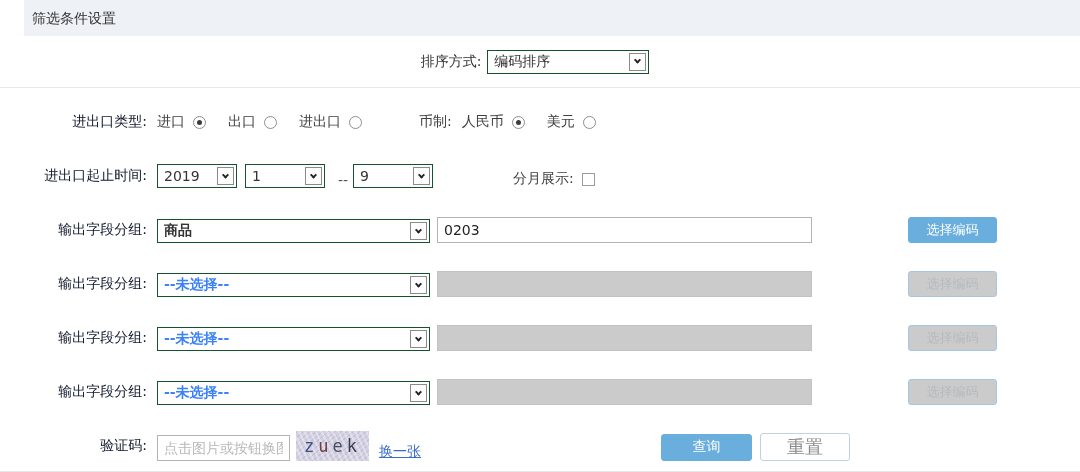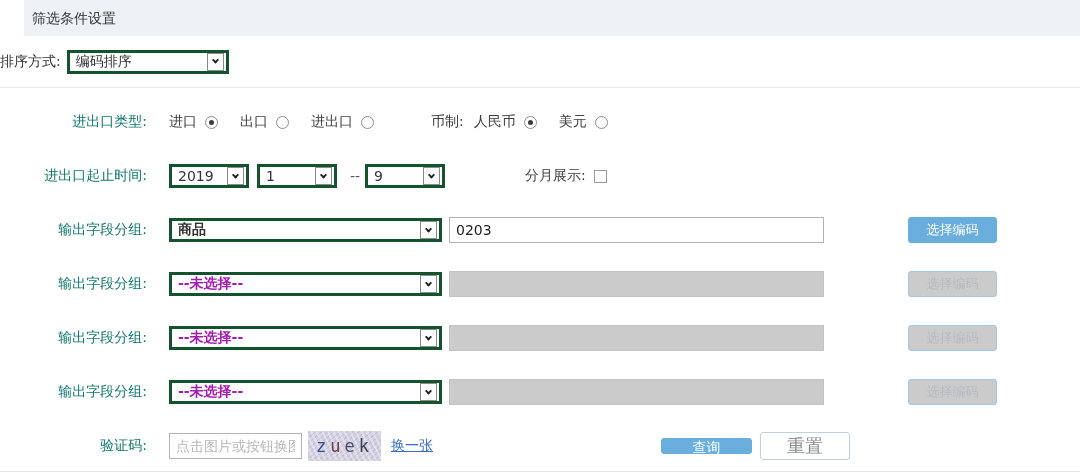--- a/index.html
+++ b/index.html
@@ -4,38 +4,38 @@
 <style>
   * { box-sizing: border-box; margin: 0; padding: 0; }
   html,body { background:#fff; }
   body { font-family:"DejaVu Sans","Liberation Sans",sans-serif; font-size:14px; color:#404040; }
   .page { position:relative; width:1080px; height:472px; background:#fff; overflow:hidden;
           border-bottom:1px solid #e7e7e7; }
 
   .header { height:36px; background:var(--header_bg,#eef2f7); line-height:36px; padding-left:8px;
             color:#333;margin-left:24px; }
 
-  .sort-row { height:52px; display:flex; align-items:center; justify-content:flex-start;
+  .sort-row { height:52px; display:flex; align-items:center; justify-content:center;
               padding-right:10px; border-bottom:1px solid #e5e8ec; background:#fff; }
   .sort-row .lbl { margin-right:6px; color:#333; }
 
   
   .select { display:flex; align-items:center; height:24px; background:#fff;
-            border:3px solid #14532d; flex:none; }
+            border:1px solid #14532d; flex:none; }
   .sel-text { flex:1; padding:0 6px; white-space:nowrap; overflow:hidden; color:#333; }
-  .sel-text.muted { color:#a21caf; }
+  .sel-text.muted { color:#3b82f6; }
   .sel-arrow { width:17px; height:18px; margin-right:2px; border:1px solid #8a8a8a;
                background:#fdfdfd; display:flex; align-items:center; justify-content:center; flex:none; }
   .sel-arrow i { display:block; width:5px; height:5px; border:solid #222;
                  border-width:0 2px 2px 0; transform:rotate(45deg) translate(-1px,-1px); }
 
   .form { padding-top:7px; }
   .row { display:flex; align-items:center; height:54px; }
-  .row-label { width:147px; flex:none; text-align:right; color:#0f766e; }
-  .row-content { display:flex; align-items:center; margin-left:22px; flex:1; }
+  .row-label { width:147px; flex:none; text-align:right; color:#0f172a; }
+  .row-content { display:flex; align-items:flex-end; margin-left:10px; flex:1; }
 
   
   .opt { display:flex; align-items:center; margin-right:22px; cursor:default; }
   .opt-label { margin-right:8px; color:#404040; }
   .radio { position:relative; width:13px; height:13px; border:1px solid #8e8e8e;
            border-radius:50%; background:#fff; flex:none; }
   .radio.checked::after { content:""; position:absolute; left:3px; top:3px; right:3px; bottom:3px;
                           background:#3b3b3b; border-radius:50%; }
   .checkbox { width:13px; height:13px; border:1px solid #9b9b9b; background:#fff; flex:none; }
 
@@ -66,21 +66,21 @@
              background-image:repeating-linear-gradient(63deg, rgba(255,255,255,.35) 0 2px, rgba(0,0,0,0) 2px 5px),
                               repeating-linear-gradient(-40deg, rgba(120,115,160,.18) 0 1px, rgba(0,0,0,0) 1px 4px);
              display:flex; align-items:center; justify-content:center;
              font-family:"DejaVu Sans Mono","Liberation Mono",monospace;
              font-size:17px; letter-spacing:4px; cursor:pointer; }
   .cap-img .cl0 { color:#3c4f86; } .cap-img .cl1 { color:#6d4149; }
   .cap-img .cl2 { color:#4a4e68; } .cap-img .cl3 { color:#383d52; }
   .cap-link { margin-left:10px; color:var(--link,#3a6bc7); text-decoration:underline; cursor:pointer; }
 
   .action-group { display:flex; align-items:center; margin-left:auto; margin-right:230px; }
-  .btn-query { width:91px; height:16px; font-size:14px;
+  .btn-query { width:91px; height:27px; font-size:14px;
                background:var(--accent,#6aaede); border:1px solid var(--accent,#6aaede); color:#fff; }
   .btn-reset { width:90px; height:28px; font-size:18px; margin-left:8px;
                background:#fff; border:1px solid #bfd2e2; color:#8a8a8a; }
 </style>
 </head>
 <body>
 
 <div class="page">
 
   <div class="header">

